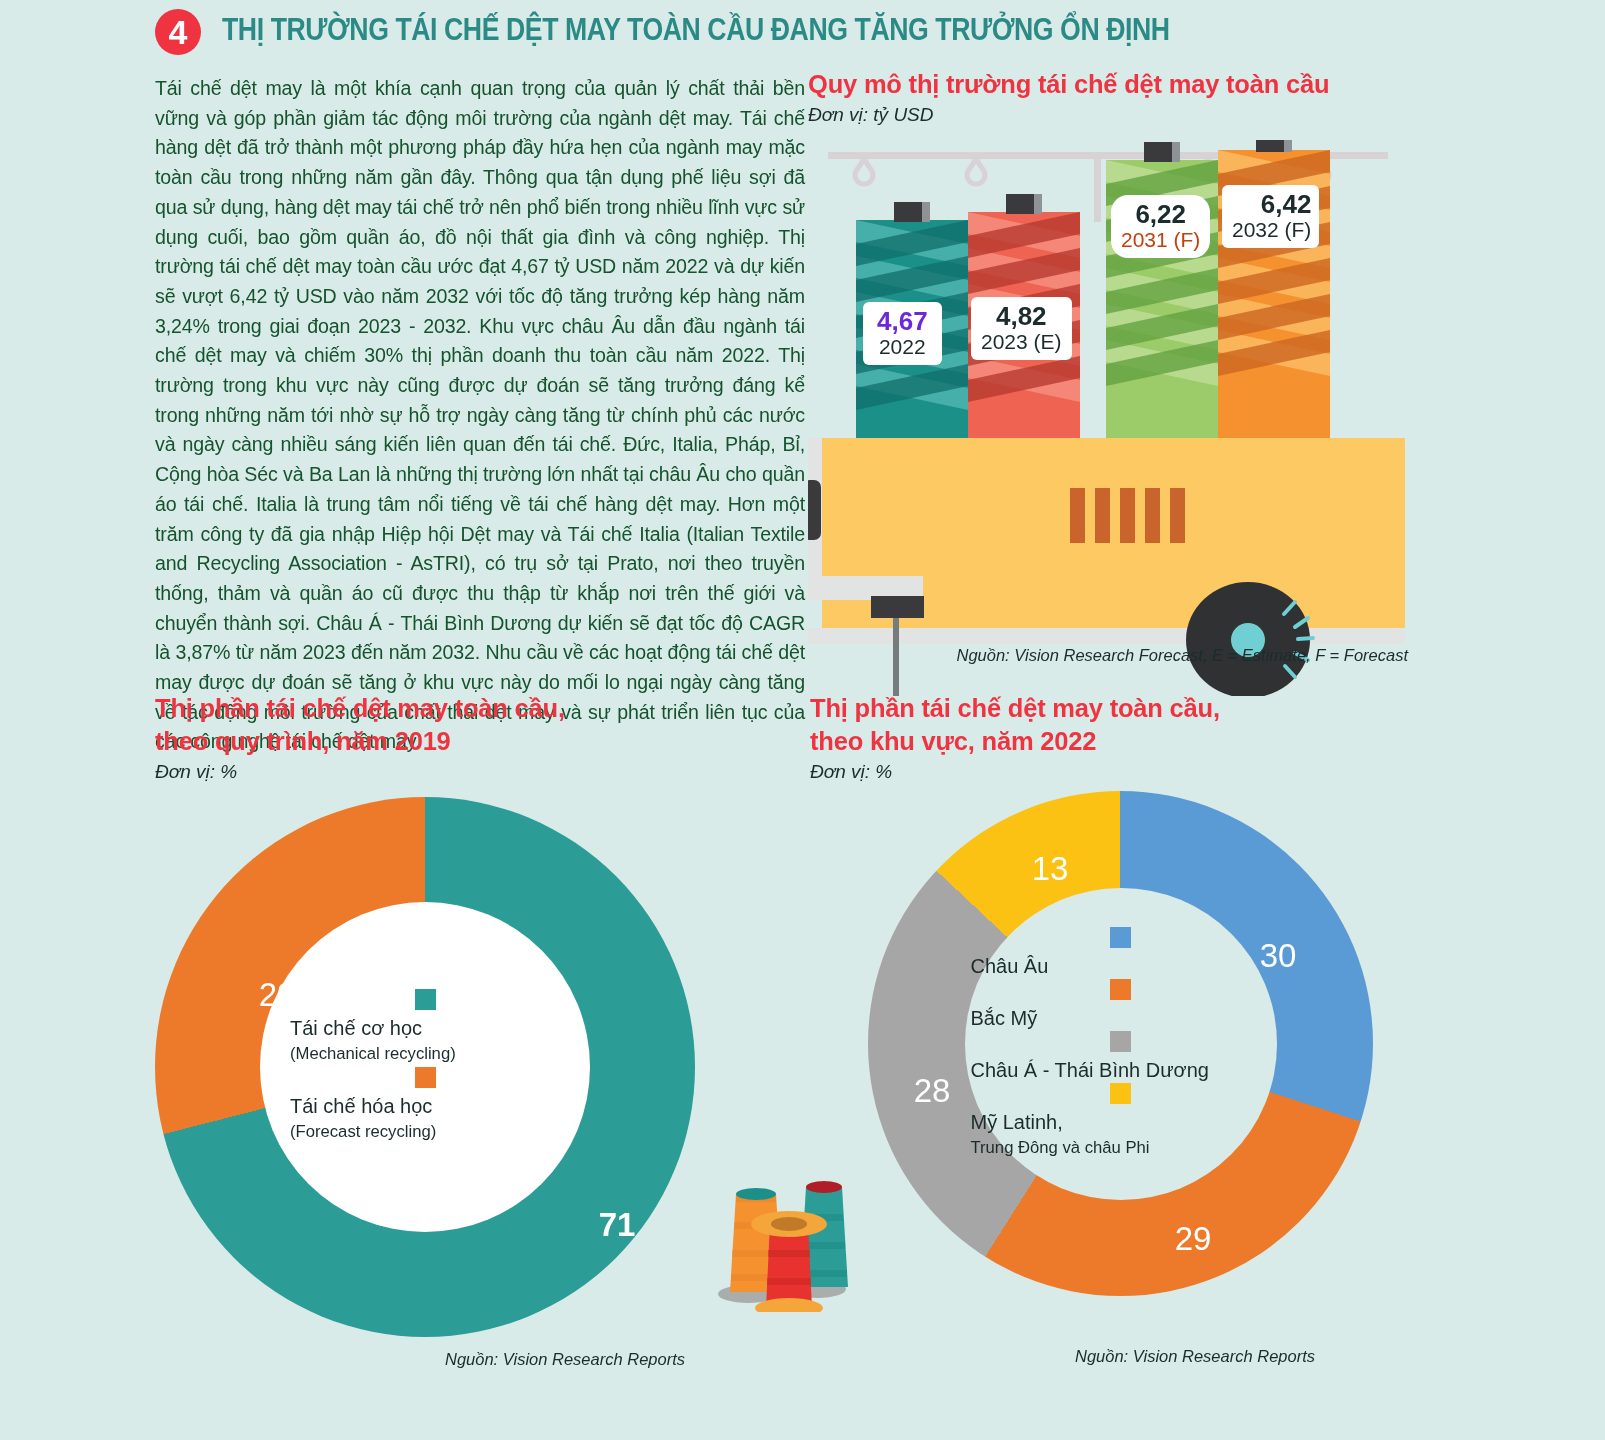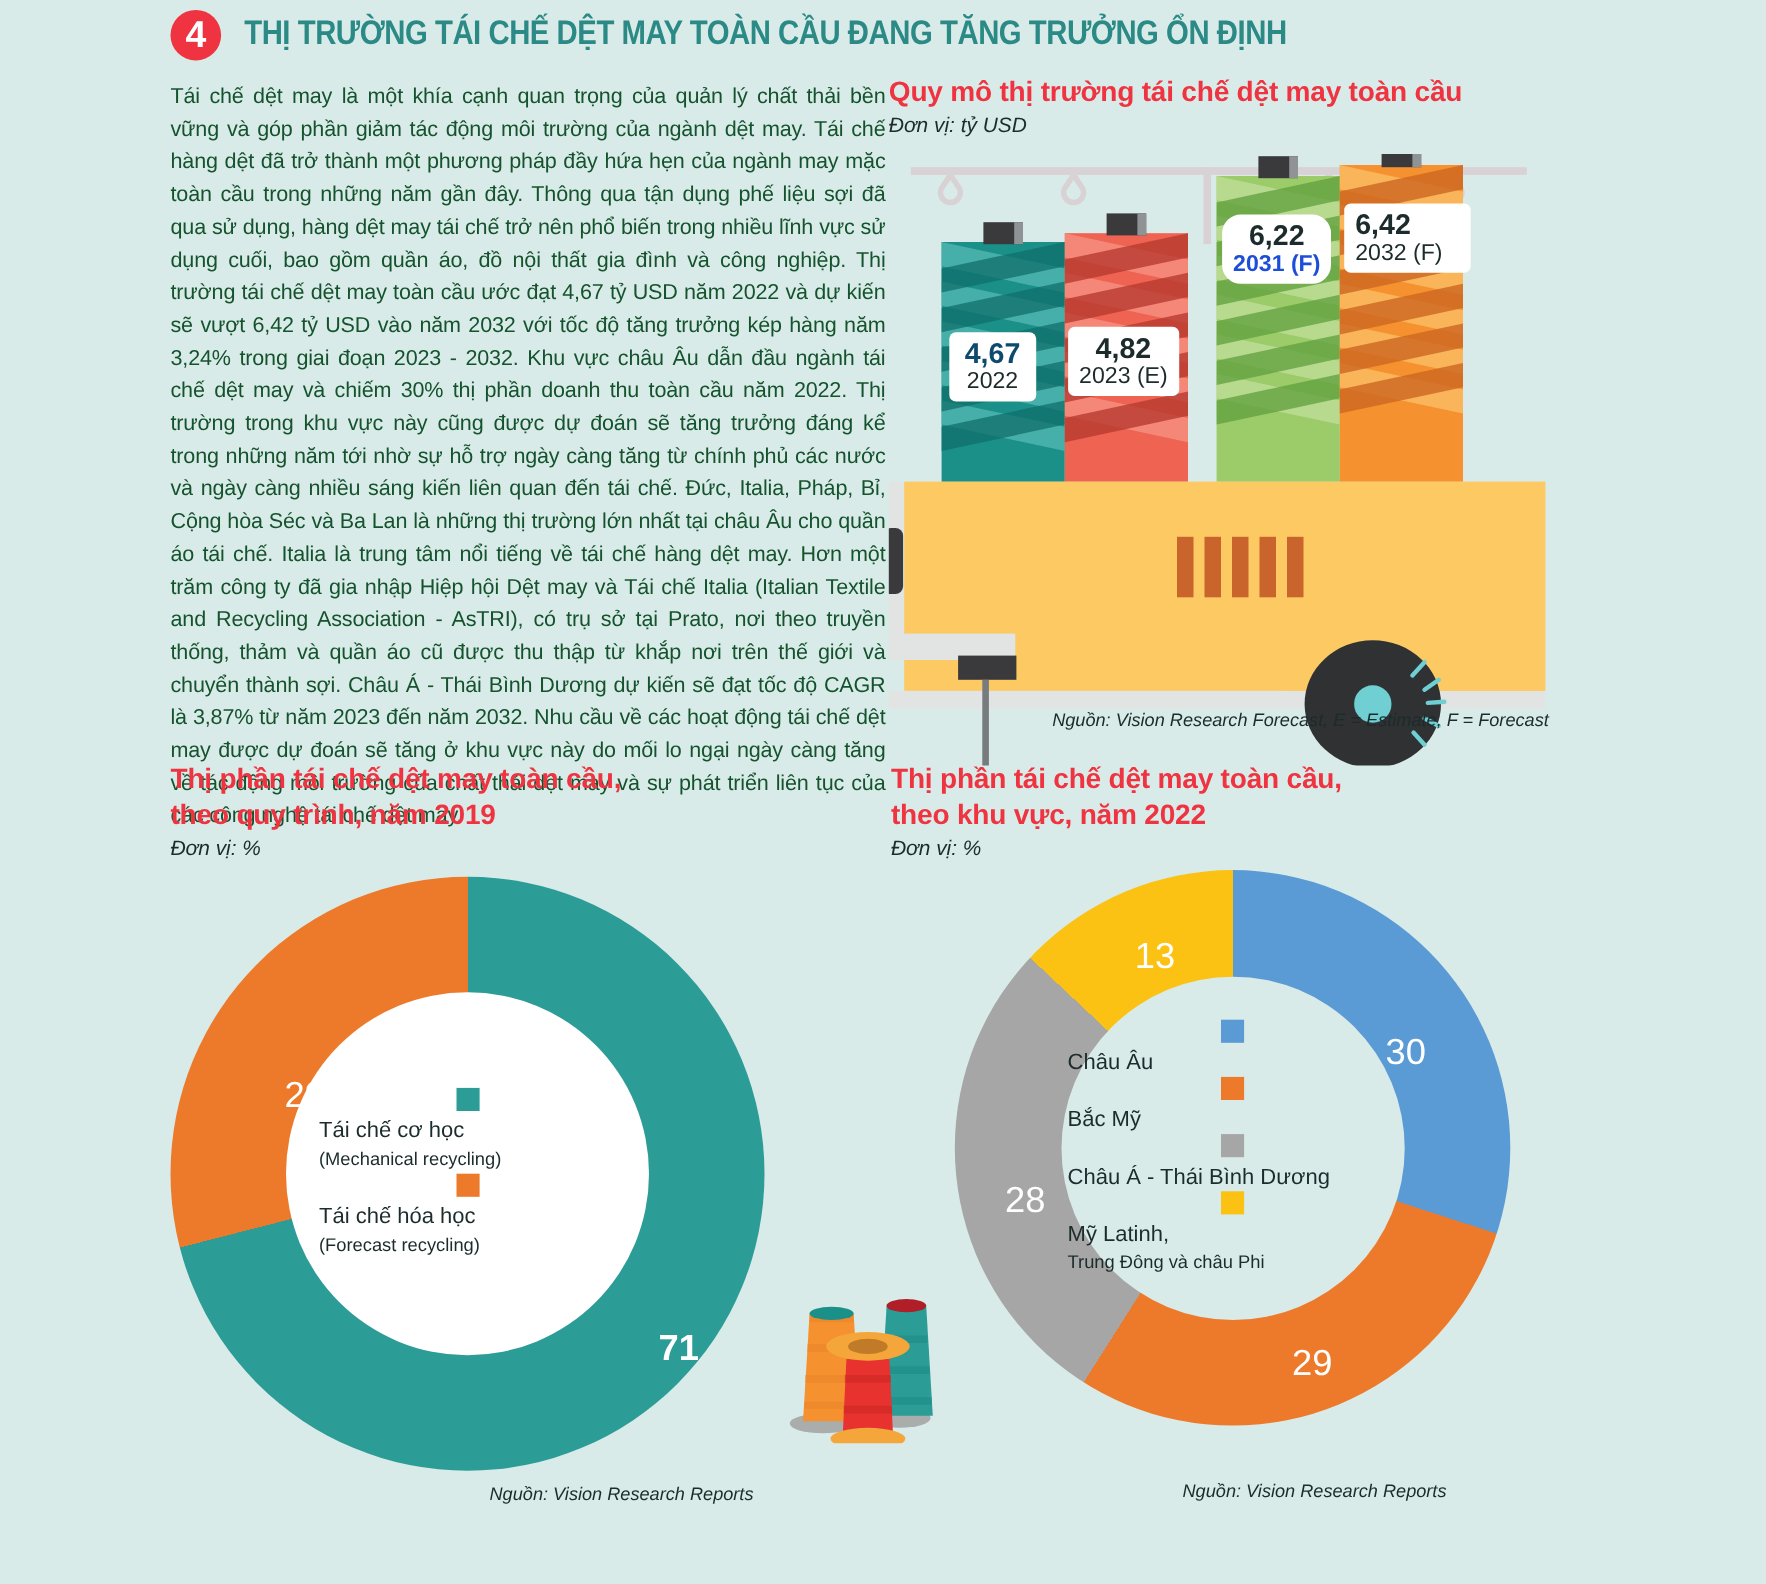--- a/index.html
+++ b/index.html
@@ -188,32 +188,32 @@
         <line x1="487" y1="537" x2="477" y2="526"></line>
       </g>
 
       <rect x="63" y="456" width="53" height="22" fill="#3a3a3c"></rect>
       <rect x="85" y="478" width="6" height="100" fill="#767b7e"></rect>
       <path d="M85 565 L91 565 L88 585 Z" fill="#3a3a3c"></path>
     </svg>
 
     
     <div style="position:absolute;left:55px;top:162px;background:#fff;border-radius:6px;padding:4px 14px 6px 14px;text-align:center;">
-      <div style="font-size:26px;font-weight:bold;color:#0c4a6e;">4,67</div>
+      <div style="font-size:26px;font-weight:bold;color:#6d28d9;">4,67</div>
       <div style="font-size:21px;color:#1c2b2b;margin-top:-2px;">2022</div>
     </div>
     <div style="position:absolute;left:163px;top:157px;background:#fff;border-radius:6px;padding:4px 10px 6px 10px;text-align:center;">
       <div style="font-size:26px;font-weight:bold;color:#1c2b2b;">4,82</div>
       <div style="font-size:21px;color:#1c2b2b;margin-top:-2px;">2023 (E)</div>
     </div>
     <div style="position:absolute;left:303px;top:55px;background:#fff;border-radius:17px;padding:4px 10px 6px 10px;text-align:center;">
       <div style="font-size:26px;font-weight:bold;color:#1c2b2b;">6,22</div>
-      <div style="font-size:21px;color:#1d4ed8;margin-top:-2px;font-weight:bold;">2031 (F)</div>
-    </div>
-    <div style="position:absolute;left:414px;top:45px;background:#fff;border-radius:6px;padding:4px 26px 6px 10px;text-align:left;">
+      <div style="font-size:21px;color:#c2410c;margin-top:-2px;">2031 (F)</div>
+    </div>
+    <div style="position:absolute;left:414px;top:45px;background:#fff;border-radius:6px;padding:4px 8px 6px 10px;text-align:right;">
       <div style="font-size:26px;font-weight:bold;color:#1c2b2b;">6,42</div>
       <div style="font-size:21px;color:#1c2b2b;margin-top:-2px;">2032 (F)</div>
     </div>
   </div>
 
   <div class="src" style="position:absolute;right:0;top:578px;">Nguồn: Vision Research Forecast, E = Estimate, F = Forecast</div>
 </div>
 
 <div class="donut-wrap" style="left:155px;top:692px;width:640px;">
   <div class="sect-title">Thị phần tái chế dệt may toàn cầu,</div>

